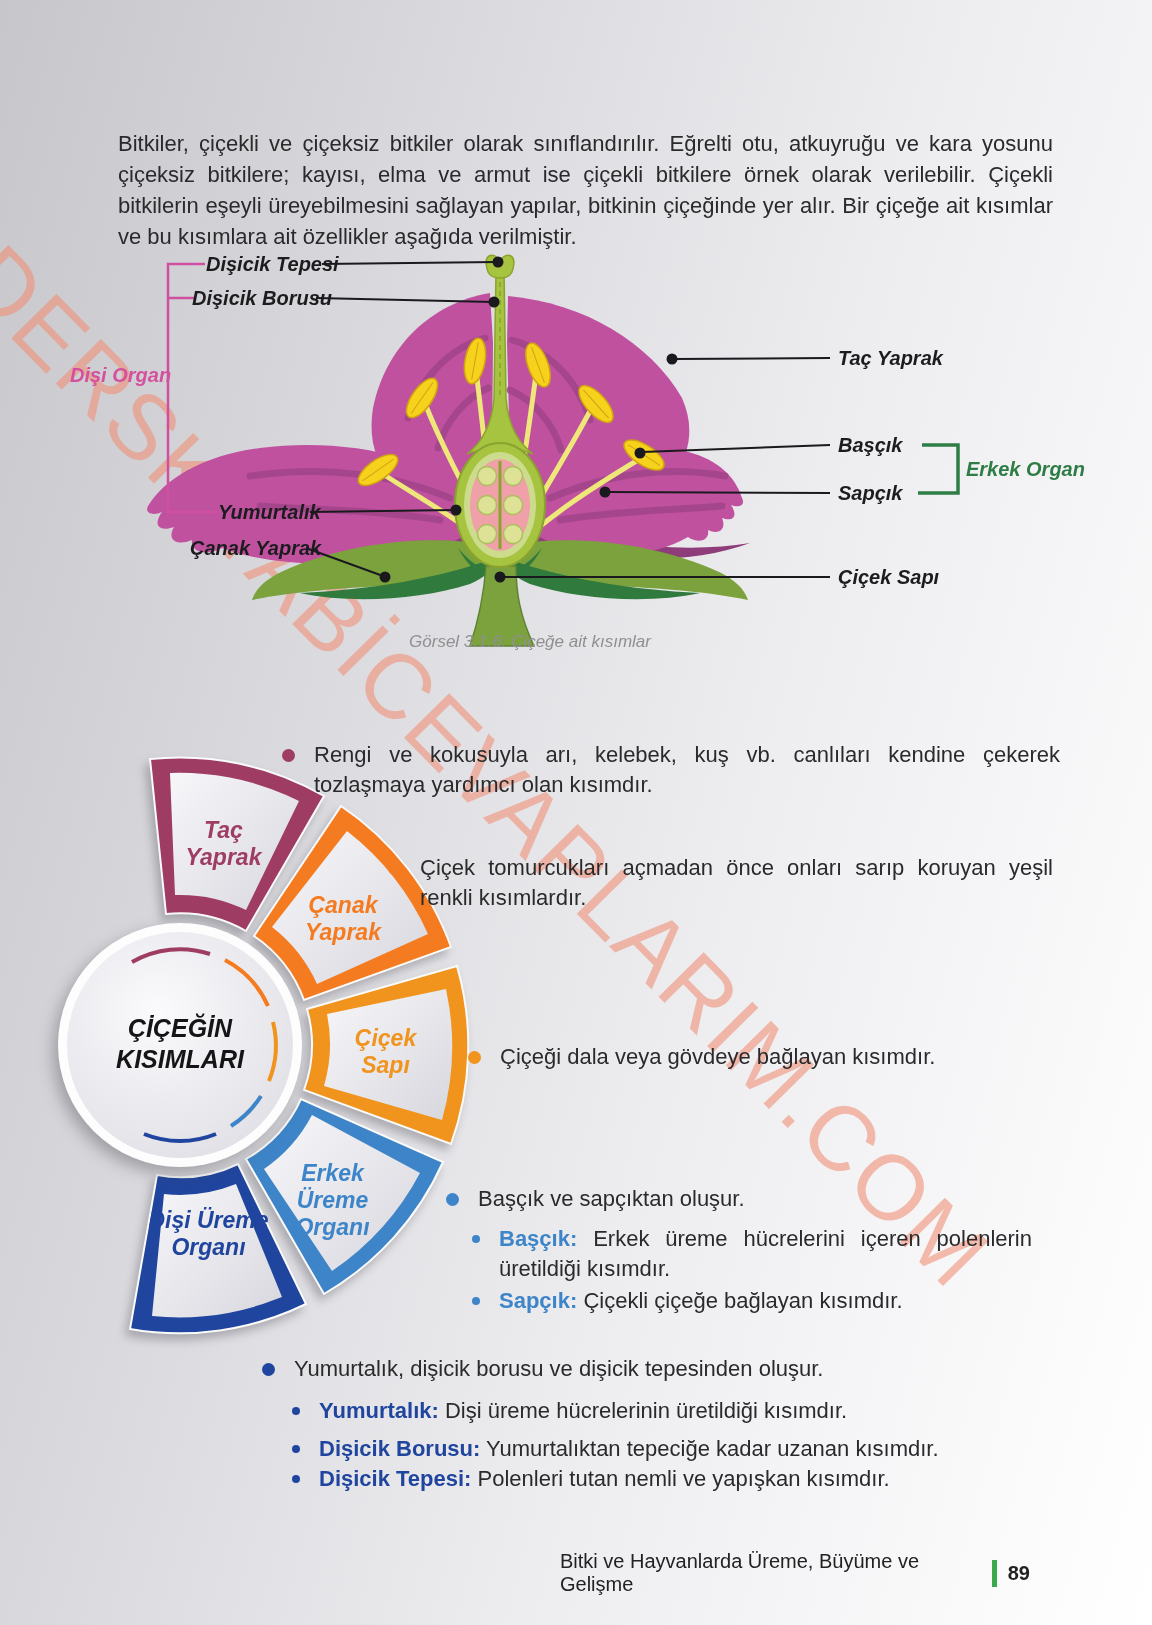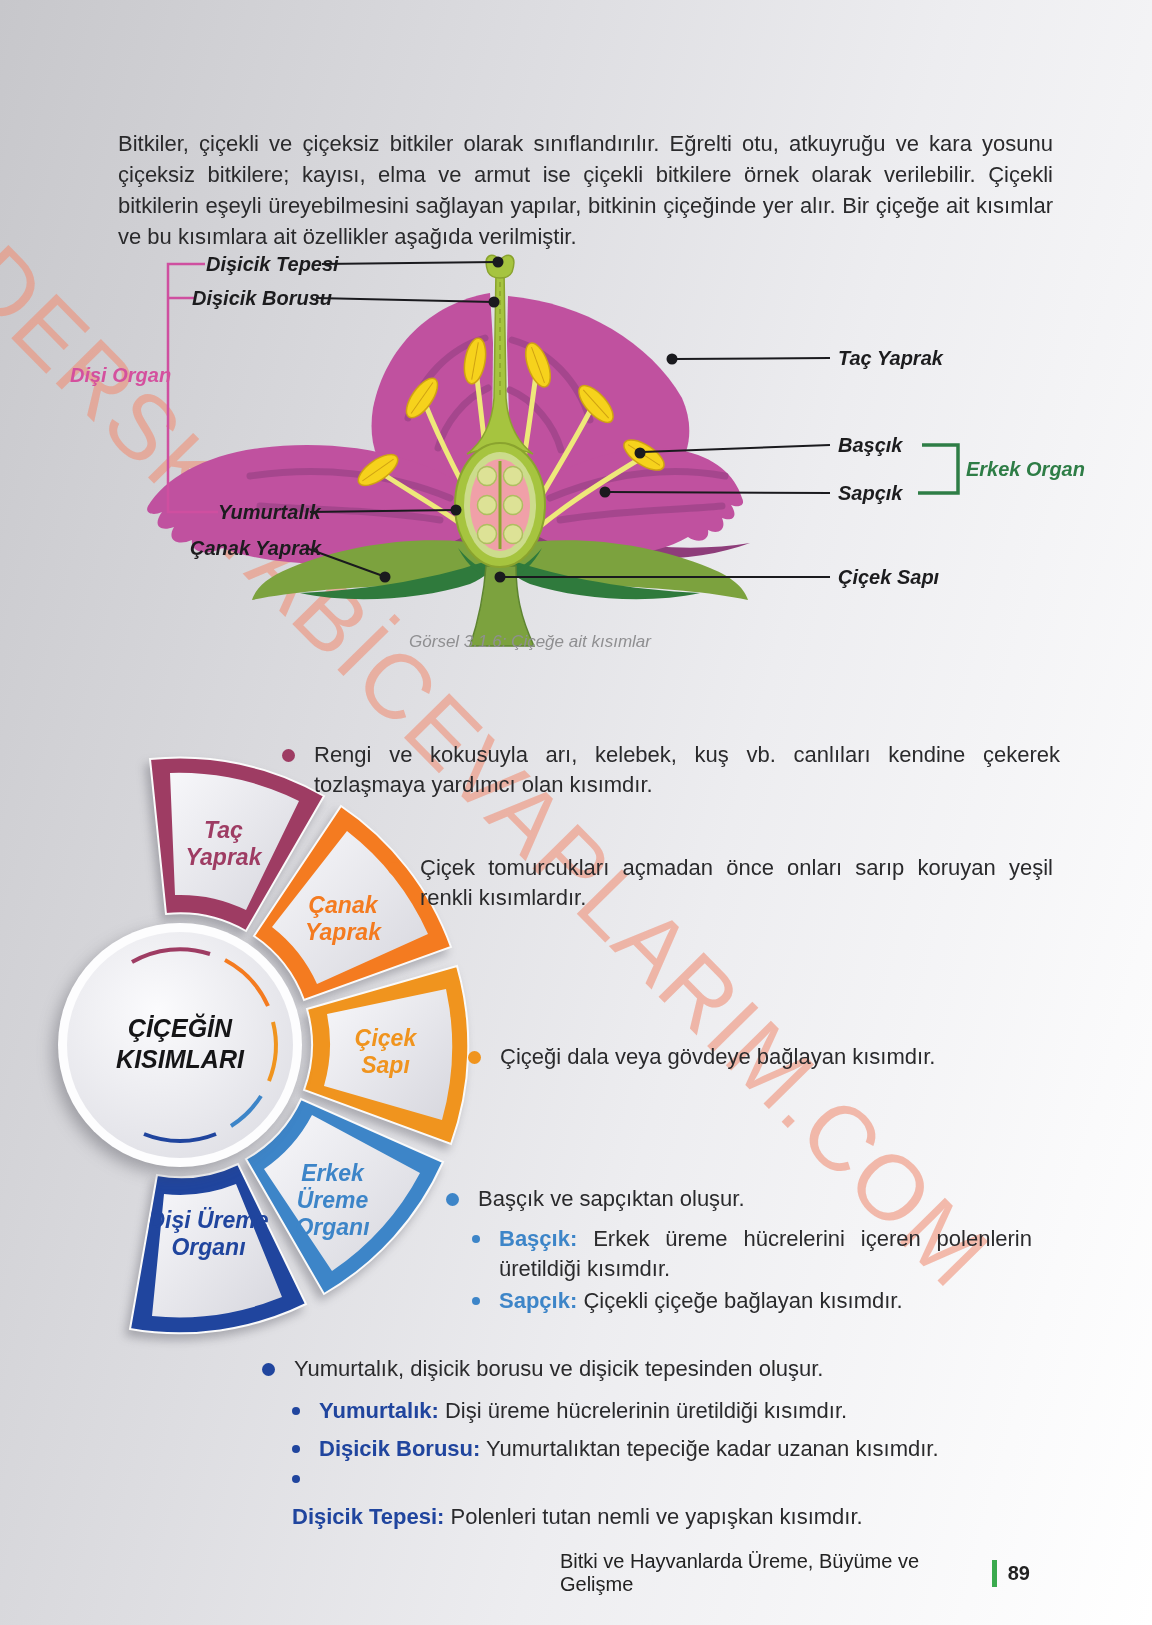--- a/index.html
+++ b/index.html
@@ -260,21 +260,21 @@
     <p class="btext">Yumurtalık, dişicik borusu ve dişicik tepesinden oluşur.</p>
   </div>
   <div class="bullet layer" style="left:292px;top:1396px;width:740px;">
     <span class="sdot" style="background:#20459e;"></span>
     <p class="btext"><span class="term c-dblue">Yumurtalık:</span> <span>Dişi üreme hücrelerinin üretildiği kısımdır.</span></p>
   </div>
   <div class="bullet layer" style="left:292px;top:1434px;width:760px;">
     <span class="sdot" style="background:#20459e;"></span>
     <p class="btext"><span class="term c-dblue">Dişicik Borusu:</span> <span>Yumurtalıktan tepeciğe kadar uzanan kısımdır.</span></p>
   </div>
-  <div class="bullet layer" style="left:292px;top:1464px;width:760px;flex-direction:column;">
+  <div class="bullet layer" style="left:292px;top:1464px;width:760px;">
     <span class="sdot" style="background:#20459e;"></span>
     <p class="btext"><span class="term c-dblue">Dişicik Tepesi:</span> <span>Polenleri tutan nemli ve yapışkan kısımdır.</span></p>
   </div>
 
   <div id="footer" class="layer">
     <span class="chapter">Bitki ve Hayvanlarda Üreme, Büyüme ve Gelişme</span>
     <span class="bar"></span>
     <span class="pageno">89</span>
   </div>
 

